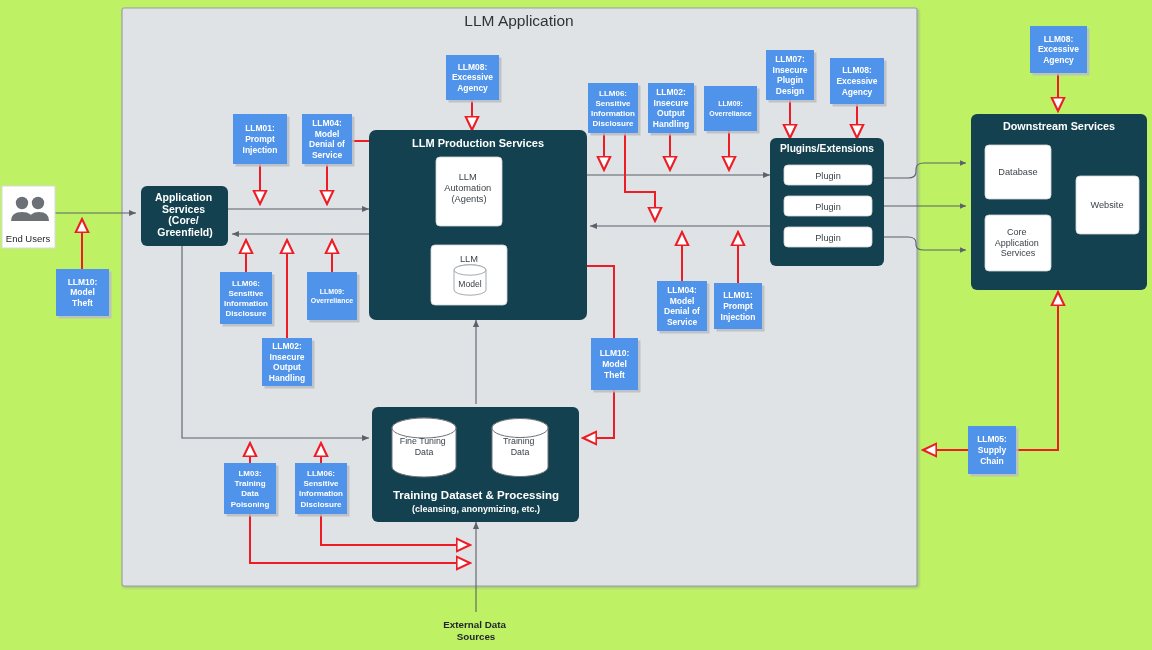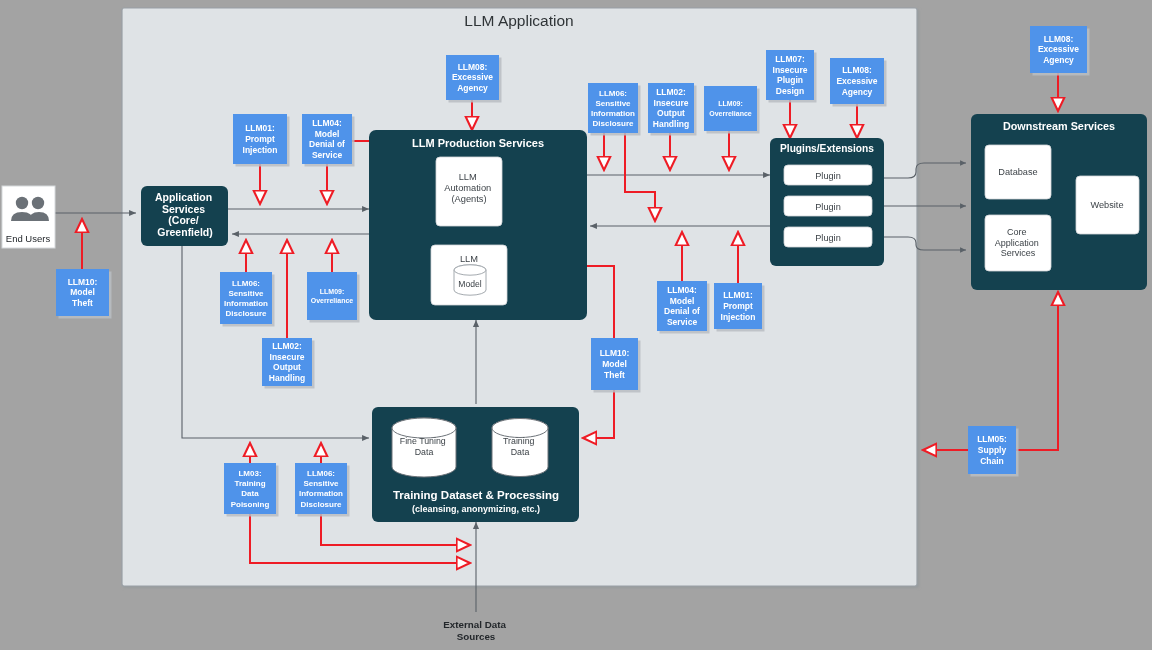--- a/index.html
+++ b/index.html
@@ -2,21 +2,21 @@
 <html><head>
 <meta charset="utf-8">
 <title>LLM Application Threat Model</title>
 <style>
   html,body{margin:0;padding:0;background:#ffffff;}
   body{
     width:1152px;height:650px;overflow:hidden;
     font-family:"Liberation Sans","DejaVu Sans",sans-serif;
     color:#23272b;
   }
-  #stage{position:relative;width:1152px;height:650px;background:#a3a3a3;}
+  #stage{position:relative;width:1152px;height:650px;background:#bef264;}
   svg#canvas{position:absolute;left:0;top:0;width:1152px;height:650px;}
   .lbl{pointer-events:none;}
   text{font-family:"Liberation Sans","DejaVu Sans",sans-serif;}
 </style>
 </head>
 <body>
 
 <div id="stage">
   <svg id="canvas" viewBox="0 0 1152 650">
     <defs>

